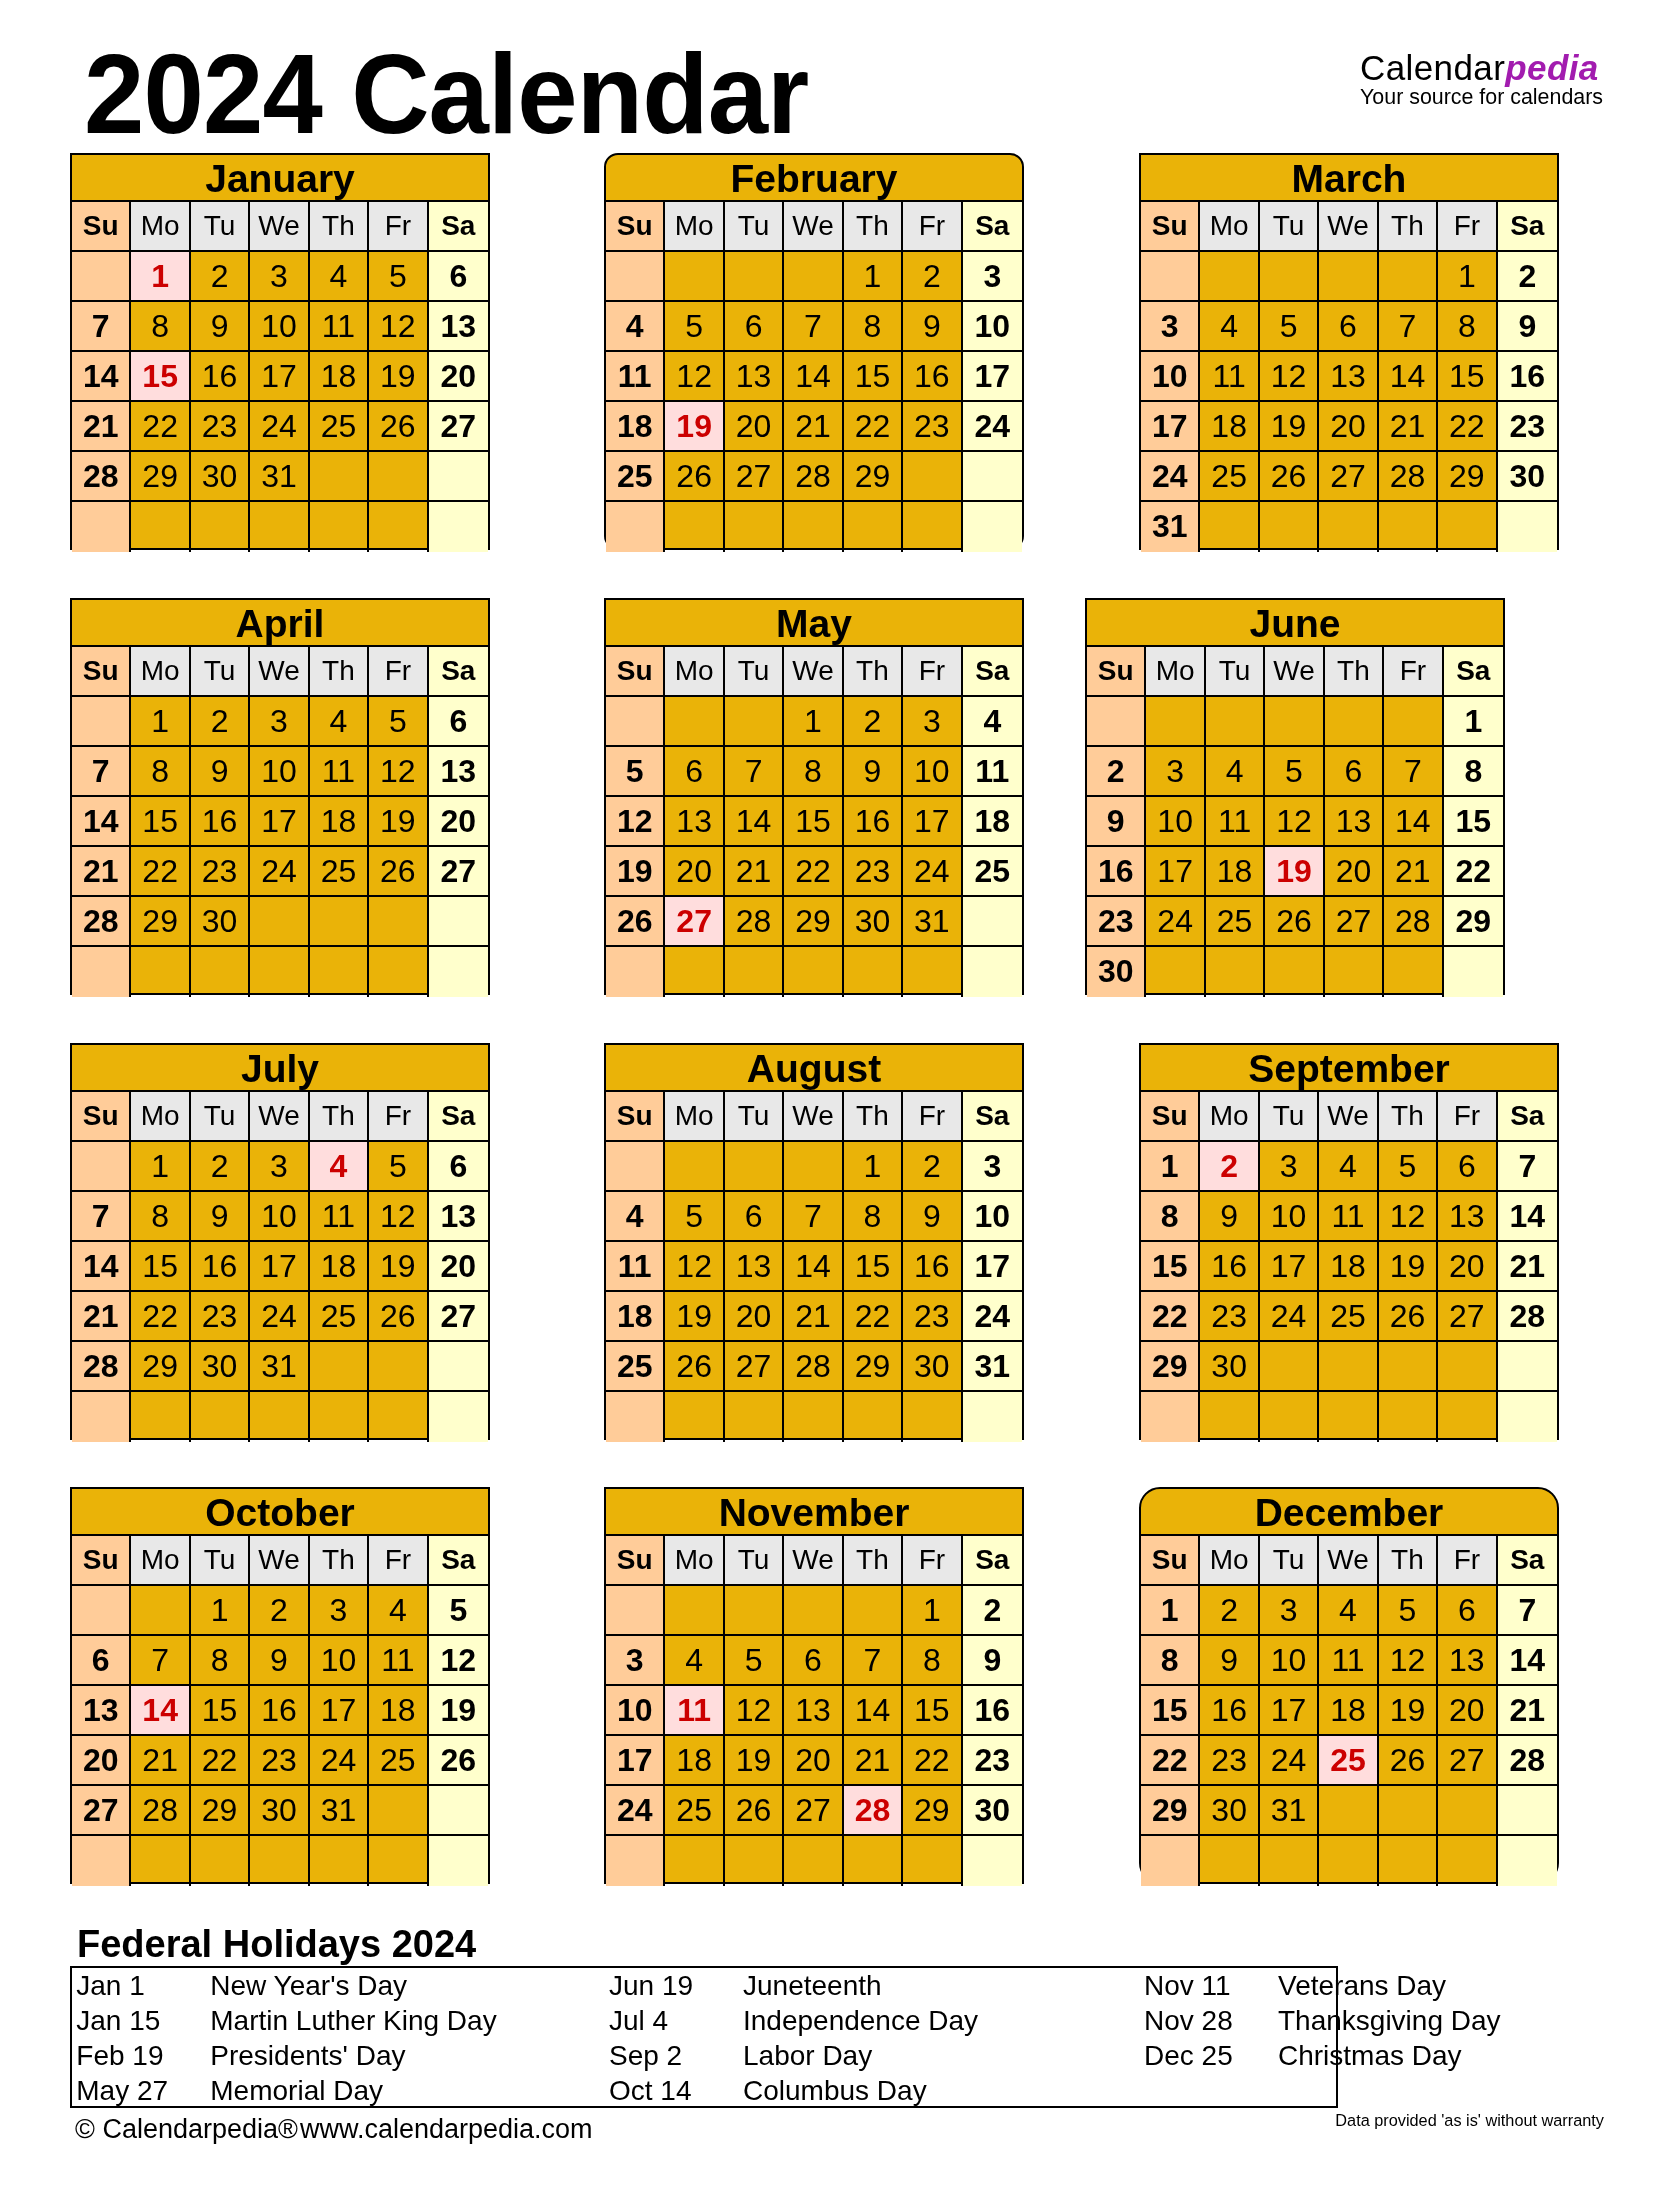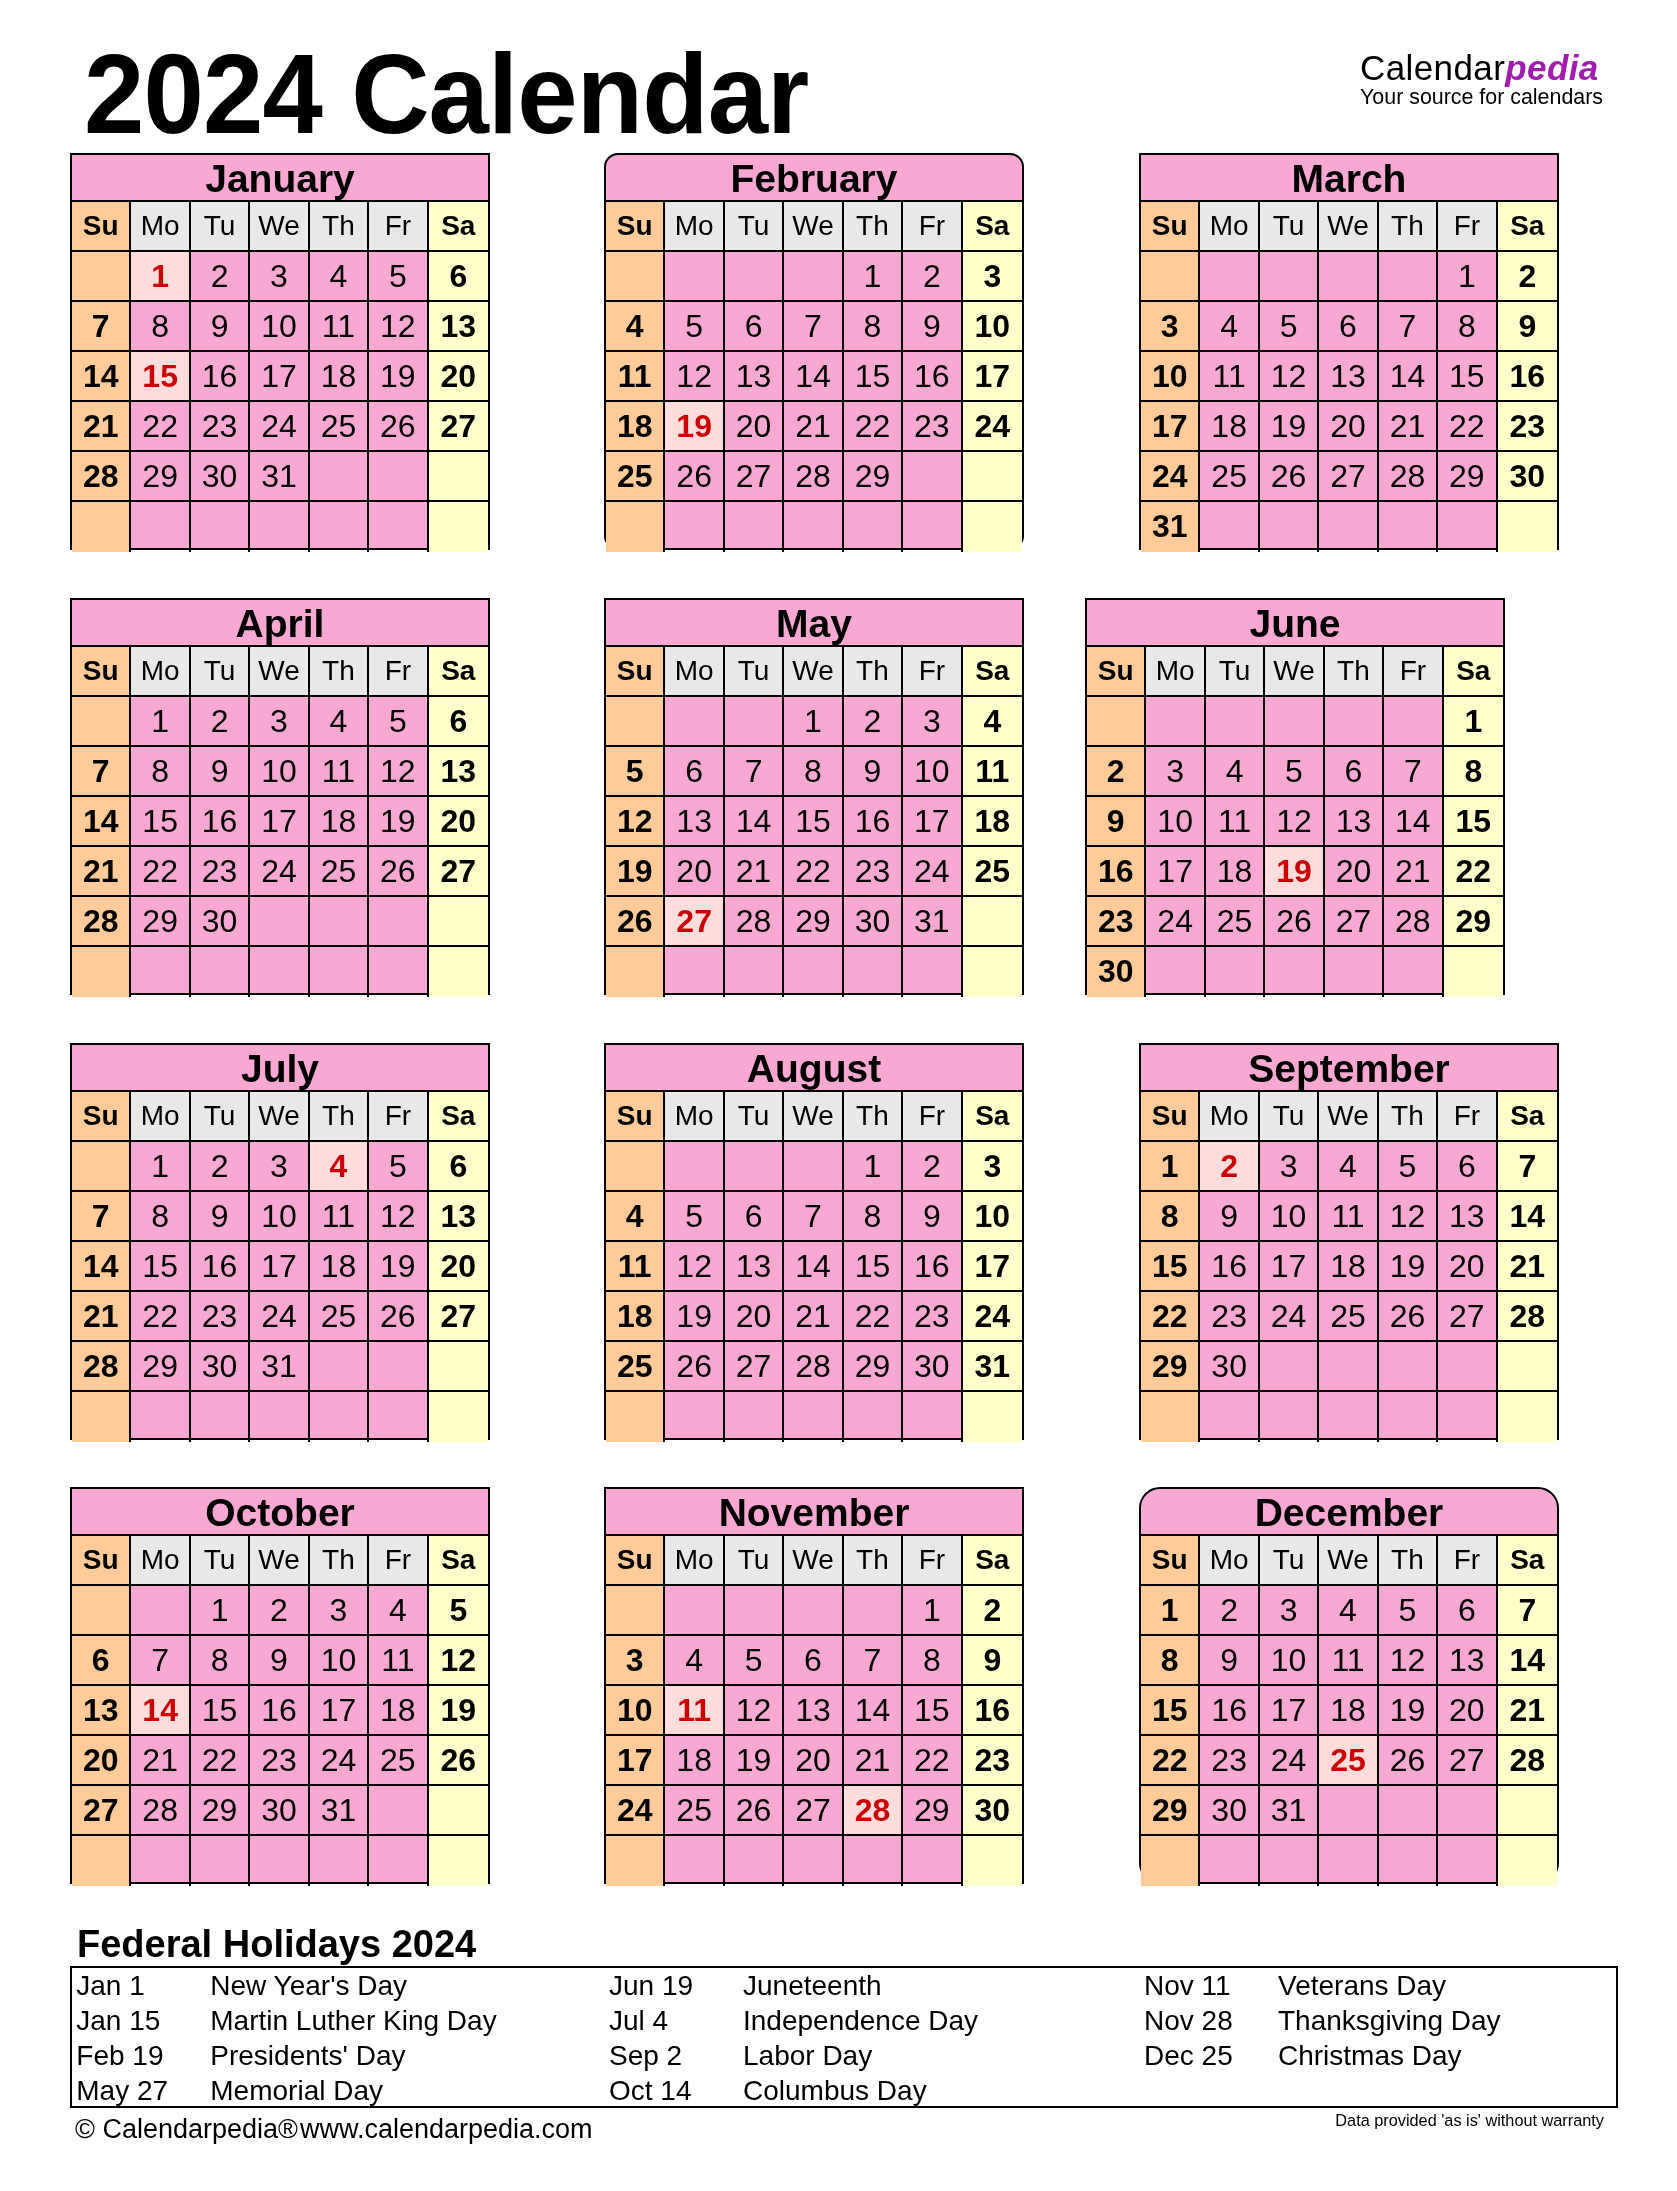--- a/index.html
+++ b/index.html
@@ -5,35 +5,35 @@
   html, body { margin:0; padding:0; background:#ffffff; }
   body { width:1678px; height:2192px; position:relative; overflow:hidden;
          font-family:"Liberation Sans", sans-serif; color:#000; }
   .page-title { position:absolute; left:84px; top:38px; font-size:113px; font-weight:bold;
          letter-spacing:-0.9px; line-height:1; transform:scaleX(0.96); transform-origin:left top; white-space:nowrap; }
   .logo { position:absolute; right:75px; top:50px; text-align:left; }
   .logo-main { font-size:35px; line-height:1; white-space:nowrap; letter-spacing:0.4px; }
   .logo-main .pedia { color:#a21caf; font-style:italic; font-weight:bold; }
   .logo-tag { font-size:21.4px; line-height:1.1; white-space:nowrap; margin-top:0.9px; }
 
-  .month { position:absolute; width:420px; height:397px; box-sizing:border-box; border:2.6px solid #000; background:#f9a8d4; }
+  .month { position:absolute; width:420px; height:397px; box-sizing:border-box; border:2.6px solid #000; background:#eab308; }
   .month-title { height:47px; box-sizing:border-box; border-bottom:2.6px solid #000; text-align:center;
         font-weight:bold; font-size:39px; line-height:47px; }
   .grid { display:grid; grid-template-columns:repeat(7, 1fr); }
   .cell { box-sizing:border-box; border-right:2.6px solid #000; border-bottom:2.6px solid #000;
         height:50px; text-align:center; font-size:32px; line-height:48px; }
   .cell:nth-child(7n) { border-right:none; }
   .grid .row-last .cell, .cell.last-row { border-bottom:none; }
   .cell.hdr { background:#e8e8e8; font-size:28px; }
   .cell.sun { background:#ffcc99; font-weight:bold; }
   .cell.sat { background:#ffffcc; font-weight:bold; }
   .cell.hol { background:#ffdddd; color:#cc0000; font-weight:bold; }
 
   .hol-title { position:absolute; left:77px; top:1925px; font-size:38px; font-weight:bold; line-height:1; white-space:nowrap; }
-  .hol-box { position:absolute; left:70px; top:1966px; width:1548px; height:142px; box-sizing:border-box; border:2.6px solid #000; }
+  .hol-box { position:absolute; left:70px; top:1966px; width:1268px; height:142px; box-sizing:border-box; border:2.6px solid #000; }
   .hol-col { position:absolute; top:0; }
   .hol-row { position:relative; height:35px; font-size:28px; line-height:35px; white-space:nowrap; }
   .hol-date { position:absolute; left:0; }
   .hol-name { position:absolute; left:134px; }
   .footer-left { position:absolute; left:75px; top:2114px; font-size:27px; white-space:nowrap; }
   .footer-left .url { margin-left:2px; }
   .footer-right { position:absolute; right:74px; top:2111px; font-size:16.3px; white-space:nowrap; }
 </style>
 </head>
 <body>

